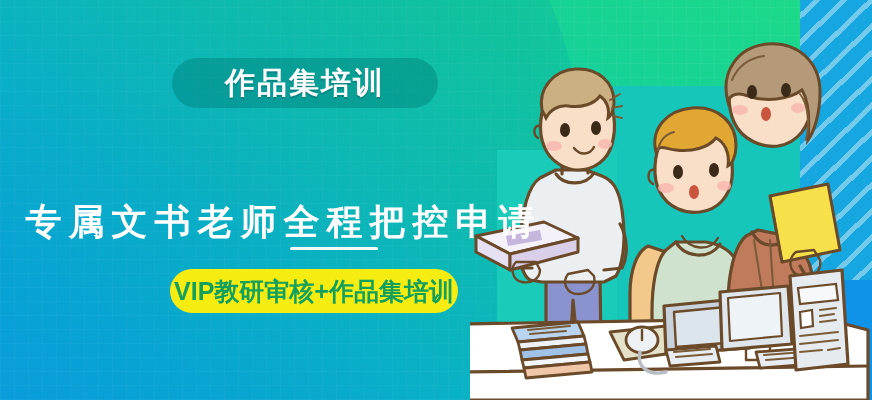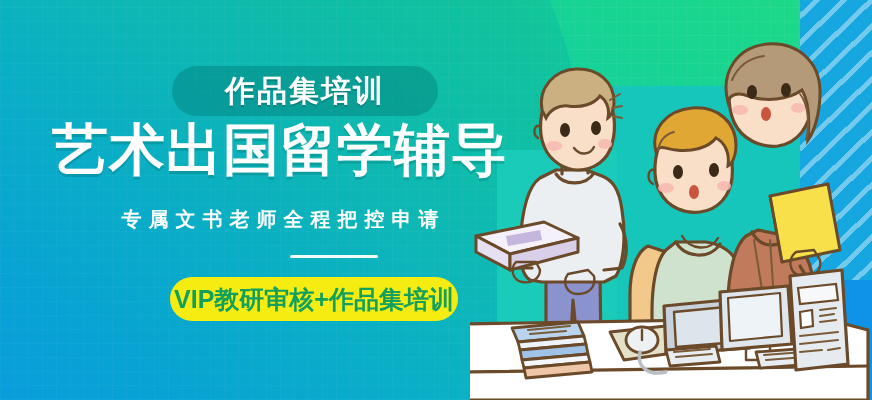--- a/index.html
+++ b/index.html
@@ -54,21 +54,21 @@
     background:repeating-linear-gradient(-44deg,
         rgba(255,255,255,.40) 0 5px,
         rgba(255,255,255,0) 5px 19px);
   }
   .blue-panel .deep{
     position:absolute;right:0;bottom:0;width:42px;height:120px;
     background:#0f93e8;
   }
 
   
-  .text-block{position:absolute;left:0;top:8px;width:560px;height:316px;}
+  .text-block{position:absolute;left:0;top:0;width:560px;height:316px;}
 
   .pill-top{
     position:absolute;left:172px;top:58px;
     width:266px;height:50px;
     border-radius:25px;
     background:rgba(0,122,116,.42);
   }
   .pill-top-label{
     position:absolute;left:172px;top:58px;width:266px;height:50px;
     display:flex;align-items:center;justify-content:center;
@@ -83,21 +83,21 @@
     text-align:center;
     font-size:56px;font-weight:bold;color:#ffffff;
     letter-spacing:1px;line-height:1.05;
     text-shadow:0 3px 0 rgba(0,110,105,.30);
     white-space:nowrap;
   }
 
   .subhead{
     position:absolute;left:0;top:198px;width:560px;
     text-align:center;
-    font-size:20px;font-weight:bold;color:#ffffff;
+    font-size:36px;font-weight:bold;color:#ffffff;
     letter-spacing:7px;
     text-indent:7px;
     white-space:nowrap;
   }
 
   .divider{
     position:absolute;left:290px;top:247px;
     width:88px;height:3px;background:#ffffff;border-radius:2px;
     opacity:.95;
   }
@@ -305,21 +305,20 @@
       </g>
 
     </svg>
   </div>
 
   <div class="text-block">
 
     <div class="pill-top"></div>
     <div class="pill-top-label">作品集培训</div>
 
-    <div class="headline">艺术出国留学辅导</div>
 
     <div class="subhead">专属文书老师全程把控申请</div>
 
     <div class="divider"></div>
 
     <div class="pill-bottom"></div>
     <div class="pill-bottom-label">VIP教研审核+作品集培训</div>
 
   </div>
 </div>

